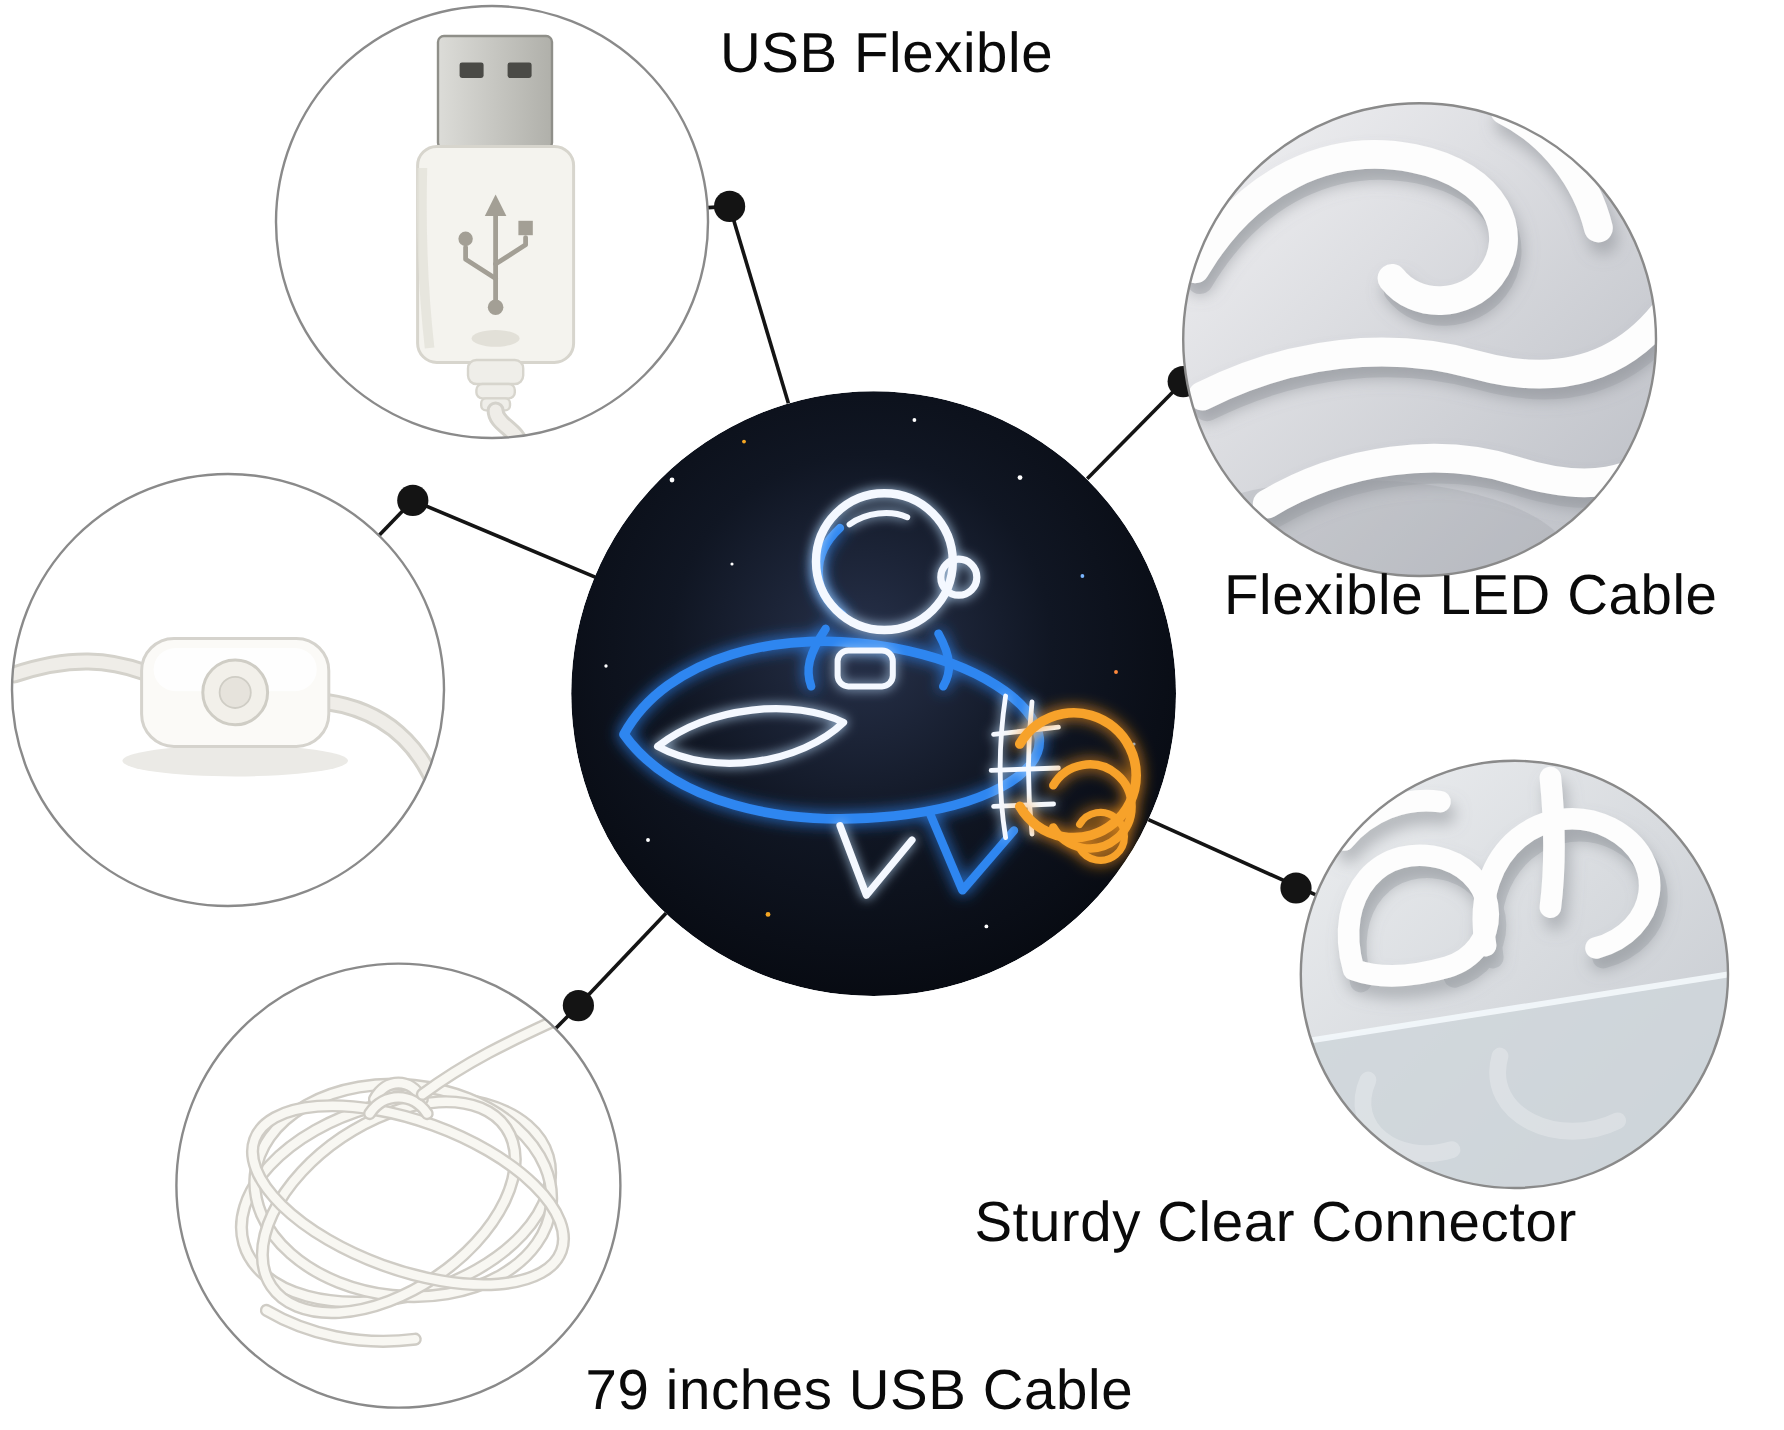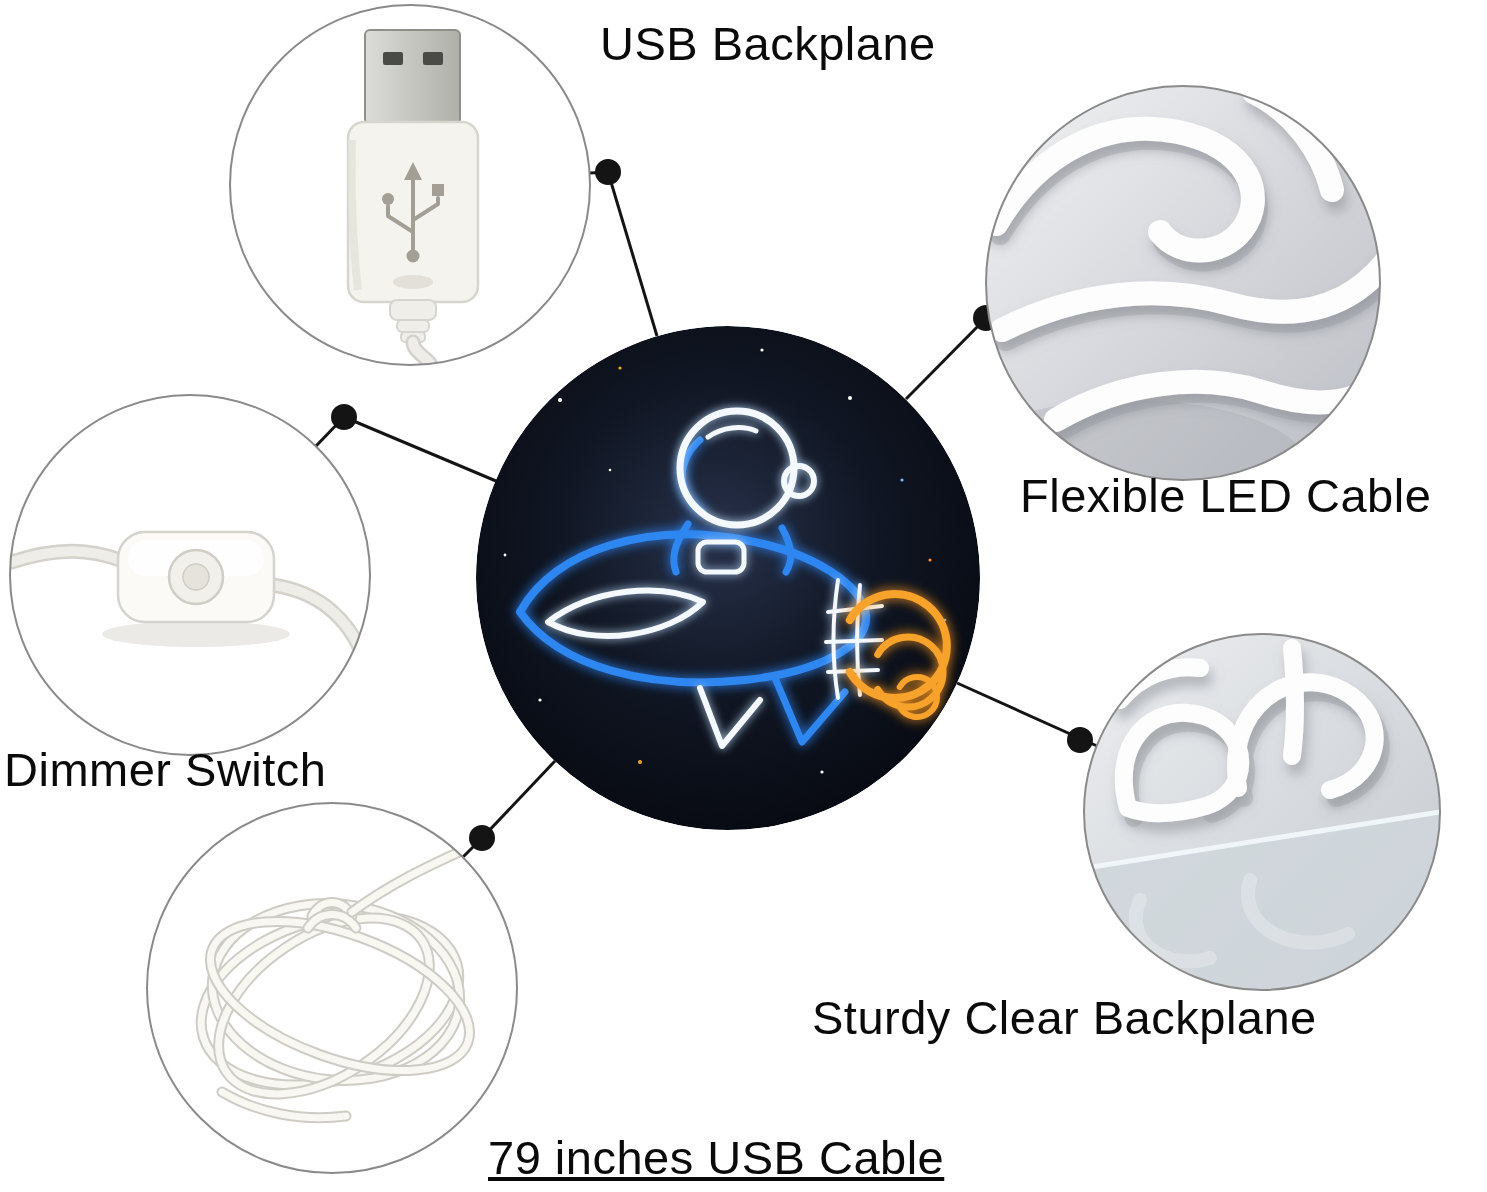--- a/index.html
+++ b/index.html
@@ -264,23 +264,22 @@
 
       <g filter="url(#glowOrange)" stroke="#f7a22b" fill="none" stroke-linecap="round" stroke-linejoin="round">
         <path stroke-width="8" d="M 849.8,620 A 52,52 0 1 1 849.8,672"></path>
         <path stroke-width="7" d="M 877.7,654.5 A 35,35 0 1 1 877.7,689.5"></path>
         <path stroke-width="6" d="M 899.7,687 A 20,20 0 1 1 899.7,707"></path>
       </g>
     </g>
   </g>
 </svg>
 
-<div class="label" style="left:600px; top:18px;">USB Backplane</div>
+<div class="label" style="left:600px; top:18px;">USB Flexible</div>
 
 <div class="label" style="left:1020px; top:470px;">Flexible LED Cable</div>
 
-<div class="label" style="left:4px; top:744px;">Dimmer Switch</div>
-
-<div class="label" style="left:812px; top:992px;">Sturdy Clear Backplane</div>
-
-<div class="label" style="left:488px; top:1132px;text-decoration:underline;">79 inches USB Cable</div>
+
+<div class="label" style="left:812px; top:992px;">Sturdy Clear Connector</div>
+
+<div class="label" style="left:488px; top:1132px;">79 inches USB Cable</div>
 
 </div>
 
 </body></html>

